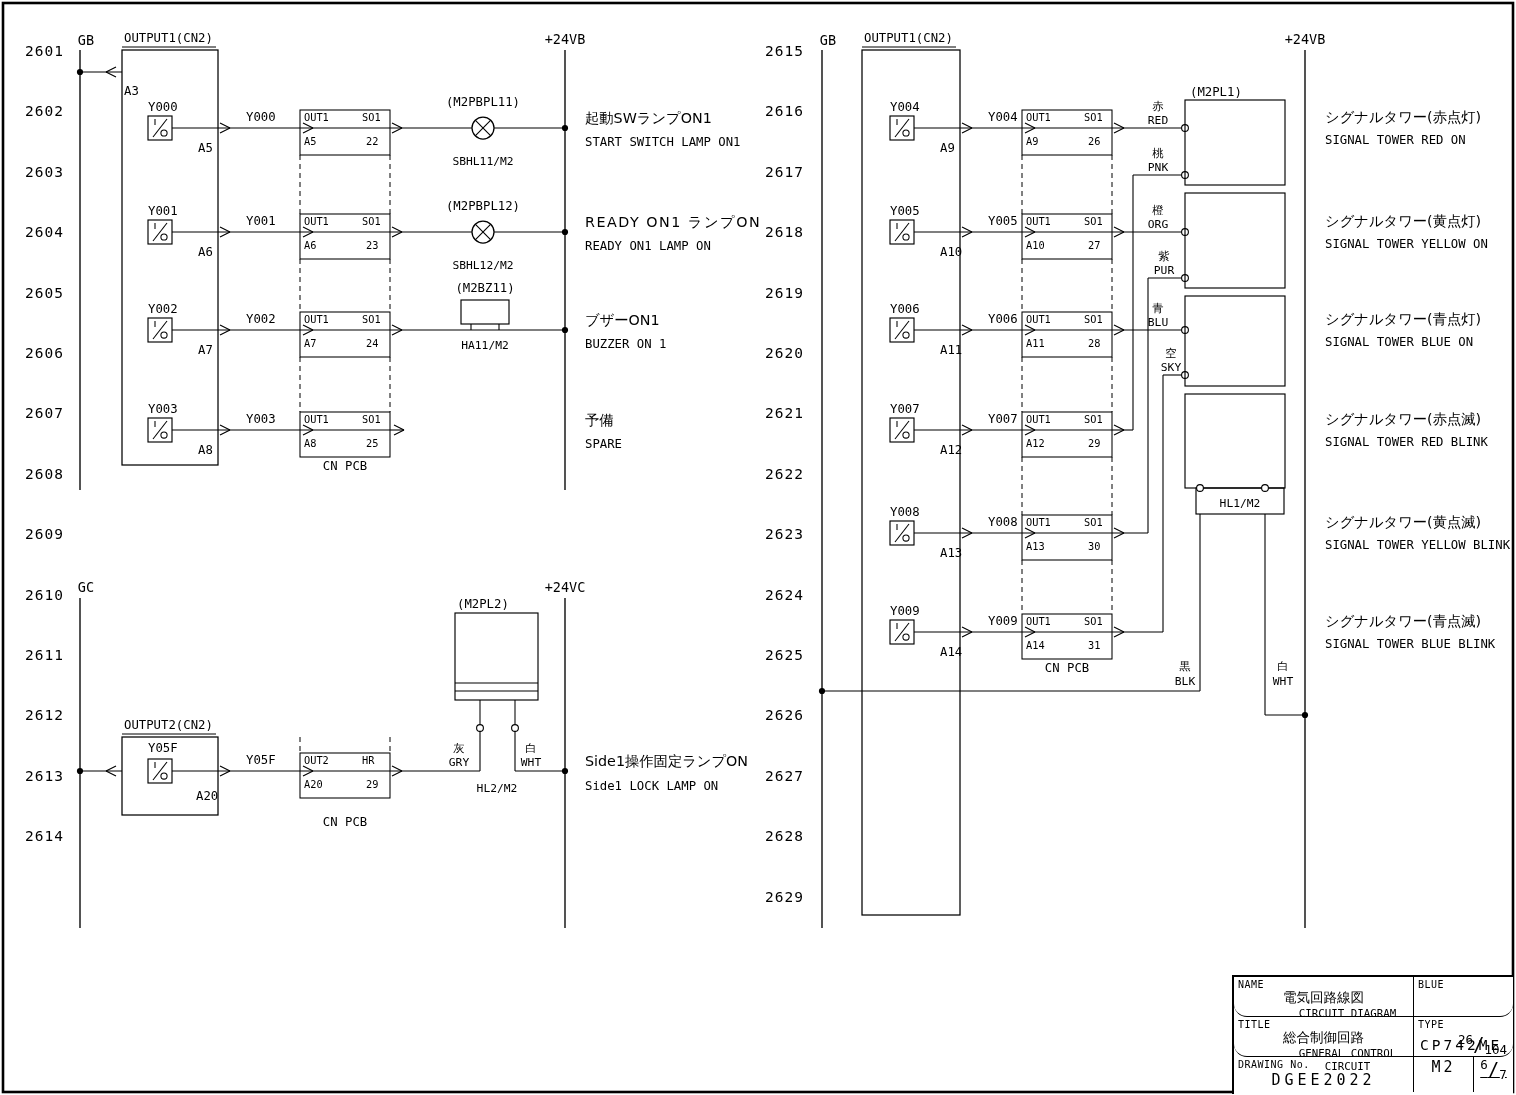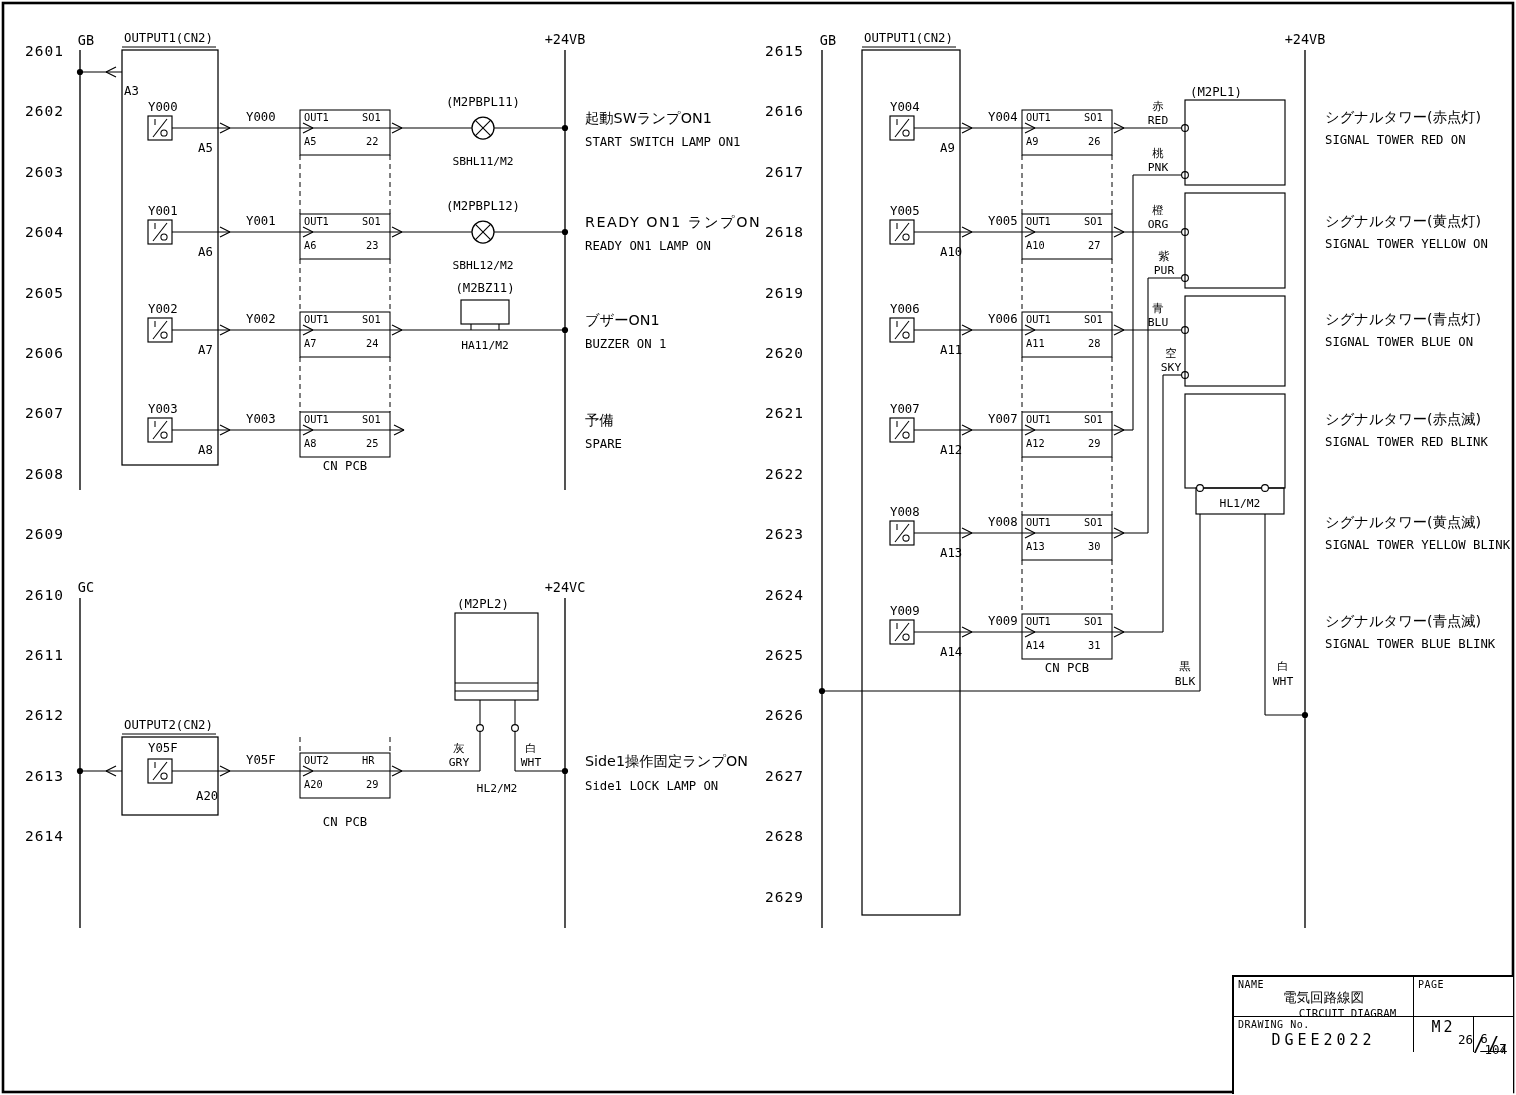--- a/index.html
+++ b/index.html
@@ -11,37 +11,37 @@
   text.t13{font-size:13.5px;}
   text.t12{font-size:12.3px;}
   text.t11{font-size:11.3px;}
   text.t10{font-size:10.3px;}
   text.ja{font-size:14.3px;font-family:"DejaVu Sans","DejaVu Sans Mono",sans-serif;}
   text.jaw{letter-spacing:1.5px;}
   text.en{font-size:12.3px;}
   
   #title-block{position:absolute;left:1232px;top:975px;width:279px;height:117px;
     border-top:2px solid #000;border-left:2px solid #000;background:#fff;}
-  .tb-row{display:flex;box-sizing:border-box;}
+  .tb-row{display:flex;box-sizing:border-box;border-radius:13px;}
   .tb-r1,.tb-r2{height:40px;border-bottom:1.5px solid #000;}
   .tb-r3{height:35px;}
   .tb-cell{position:relative;box-sizing:border-box;}
   .tb-main{width:180px;border-right:1.5px solid #000;}
   .tb-side{flex:1;}
   .tb-m2{width:60px;border-right:1.5px solid #000;text-align:center;}
   .tb-sheet{flex:1;text-align:center;}
   .tb-label{position:absolute;top:2px;left:4px;font-size:10px;letter-spacing:0.5px;}
   .tb-ja{text-align:center;font-size:13.5px;padding-top:12px;
          font-family:"DejaVu Sans","DejaVu Sans Mono",sans-serif;}
   .tb-en{text-align:center;font-size:10.8px;padding-left:48px;}
   .tb-type{position:absolute;left:6px;bottom:3px;font-size:14.5px;letter-spacing:3px;}
   .tb-dgn{position:absolute;left:0;right:0;bottom:3px;text-align:center;font-size:15px;letter-spacing:4px;}
   .tb-unit{display:inline-block;font-size:15px;letter-spacing:3px;}
   .tb-frac{position:absolute;right:6px;top:7px;white-space:nowrap;margin-top:48px;}
-  .tb-frac2{display:inline-block;margin-top:14px;white-space:nowrap;text-decoration:underline;}
+  .tb-frac2{display:inline-block;margin-top:0;white-space:nowrap;text-decoration:underline;}
   .fr-num{font-size:12.5px;vertical-align:7px;}
   .fr-sl{font-size:19px;}
   .fr-den{font-size:12.5px;vertical-align:-3px;}
 </style>
 </head>
 <body>
 
 <div id="sheet">
   <svg id="diagram" width="1516" height="1095" viewBox="0 0 1516 1095">
       <rect x="3" y="3" width="1510" height="1089" fill="none" stroke="#000" stroke-width="2.6"></rect>
@@ -461,22 +461,33 @@
     </svg>
 
   <div id="title-block">
     <div class="tb-row tb-r1">
       <div class="tb-cell tb-main">
         <span class="tb-label">NAME</span>
         <div class="tb-ja">電気回路線図</div>
         <div class="tb-en">CIRCUIT DIAGRAM</div>
       </div>
       <div class="tb-cell tb-side">
-        <span class="tb-label">PAGE</span>
+        <span class="tb-label">BLUE</span>
         <span class="tb-frac"><span class="fr-num">26</span><span class="fr-sl">/</span><span class="fr-den">104</span></span>
+      </div>
+    </div>
+    <div class="tb-row tb-r2">
+      <div class="tb-cell tb-main">
+        <span class="tb-label">TITLE</span>
+        <div class="tb-ja">総合制御回路</div>
+        <div class="tb-en">GENERAL CONTROL CIRCUIT</div>
+      </div>
+      <div class="tb-cell tb-side">
+        <span class="tb-label">TYPE</span>
+        <div class="tb-type">CP742ME</div>
       </div>
     </div>
     <div class="tb-row tb-r3">
       <div class="tb-cell tb-main">
         <span class="tb-label">DRAWING No.</span>
         <div class="tb-dgn">DGEE2022</div>
       </div>
       <div class="tb-cell tb-m2">
         <span class="tb-unit">M2</span>
       </div>

